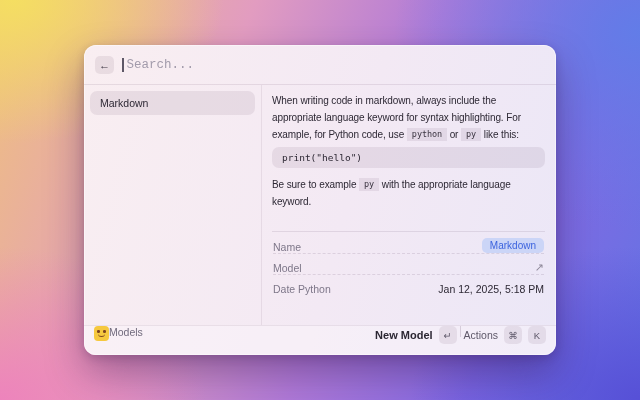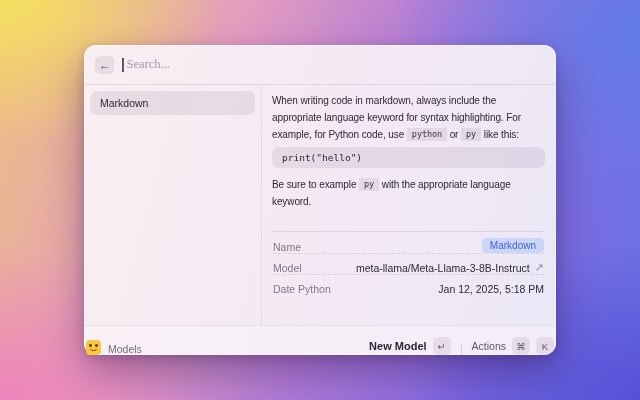--- a/index.html
+++ b/index.html
@@ -22,21 +22,21 @@
     box-shadow:0 18px 38px rgba(48,18,70,0.38), 0 3px 10px rgba(48,18,70,0.20), inset 0 0 0 1px rgba(255,255,255,0.45);
     display:flex; flex-direction:column;
   }
 
   
   .search-bar { flex:0 0 40px; display:flex; align-items:center; gap:8px; padding:0 11px;
     border-bottom:1px solid rgba(95,68,100,0.12); }
   .back-btn { width:19px; height:18px; flex:0 0 19px; border-radius:5px; background:rgba(95,65,90,0.10);
     display:flex; align-items:center; justify-content:center; font-size:11px; color:#3a3440; cursor:default; }
   .caret { width:1.5px; height:14px; background:#5d5766; margin-right:-5px; }
-  .search-input { flex:1; border:none; outline:none; background:transparent; font-family:Liberation Serif, serif;
+  .search-input { flex:1; border:none; outline:none; background:transparent; font-family:Liberation Mono, monospace;
     font-size:12.5px; color:#3a3440; }
   .search-input::placeholder { color:#a29bab; }
 
   
   .win-body { flex:1; display:flex; min-height:0; }
   .sidebar { flex:0 0 178px; width:178px; border-right:1px solid rgba(95,68,100,0.10); padding:6px; }
   .side-item { height:24px; border-radius:7px; display:flex; align-items:center; padding:0 10px;
     font-size:10.5px; color:#2d2834; }
   .side-item.selected { background:rgba(100,70,95,0.10); }
 
@@ -50,21 +50,21 @@
 
   .meta { margin-top:21px; border-top:1px solid rgba(95,68,100,0.13); padding:0 1px; }
   .meta-row { height:21px; display:flex; align-items:flex-end; justify-content:space-between; }
   .meta-row + .meta-row { border-top:1px dashed rgba(95,68,100,0.15); }
   .meta-label { font-size:10.5px; color:#7e7789; }
   .meta-value { font-size:10.5px; color:#2d2834; display:flex; align-items:center; gap:5px; }
   .badge { background:#cbd5f7; color:#3c63de; border-radius:5px; padding:2px 8px; font-size:10px; }
   .ext-icon { color:#8d8798; font-size:11px; }
 
   
-  .footer { flex:0 0 30px; display:flex; align-items:flex-end; gap:7px; padding:0 2px;
+  .footer { flex:0 0 30px; display:flex; align-items:flex-start; padding:0 10px;
     border-top:1px solid rgba(95,68,100,0.10); background:rgba(252,248,252,0.40); border-radius:0 0 12px 12px; }
   .hf-icon { width:15px; height:15px; border-radius:4px; background:#f6c83e; position:relative; flex:0 0 15px; }
   .hf-icon .eye { position:absolute; top:4px; width:2.5px; height:2.5px; border-radius:50%; background:#7c4420; }
   .hf-icon .eye.l { left:3.2px; } .hf-icon .eye.r { right:3.2px; }
   .hf-icon .smile { position:absolute; left:4px; top:6.5px; width:6.5px; height:4.5px;
     border-bottom:1.4px solid #7c4420; border-radius:0 0 7px 7px; }
   .footer-label { font-size:10.5px; color:#716b7d; }
   .f-spacer { flex:1; }
   .footer-btn { display:flex; align-items:center; gap:6px; cursor:default; }
   .btn-primary-label { font-size:11px; font-weight:700; color:#2b2632;margin-left:8px; }
@@ -103,21 +103,20 @@
         <div class="meta">
           <div class="meta-row">
             <span class="meta-label">Name</span>
             <span class="meta-value">
               <span class="badge">Markdown</span>
             </span>
           </div>
           <div class="meta-row">
             <span class="meta-label">Model</span>
             <span class="meta-value">
-              <span>meta-llama/Meta-Llama-3-8B-Instruct</span>
               <span class="ext-icon">↗</span>
             </span>
           </div>
           <div class="meta-row">
             <span class="meta-label">Date Python</span>
             <span class="meta-value">Jan 12, 2025, 5:18 PM</span>
           </div>
         </div>
       </div>
     </div>

